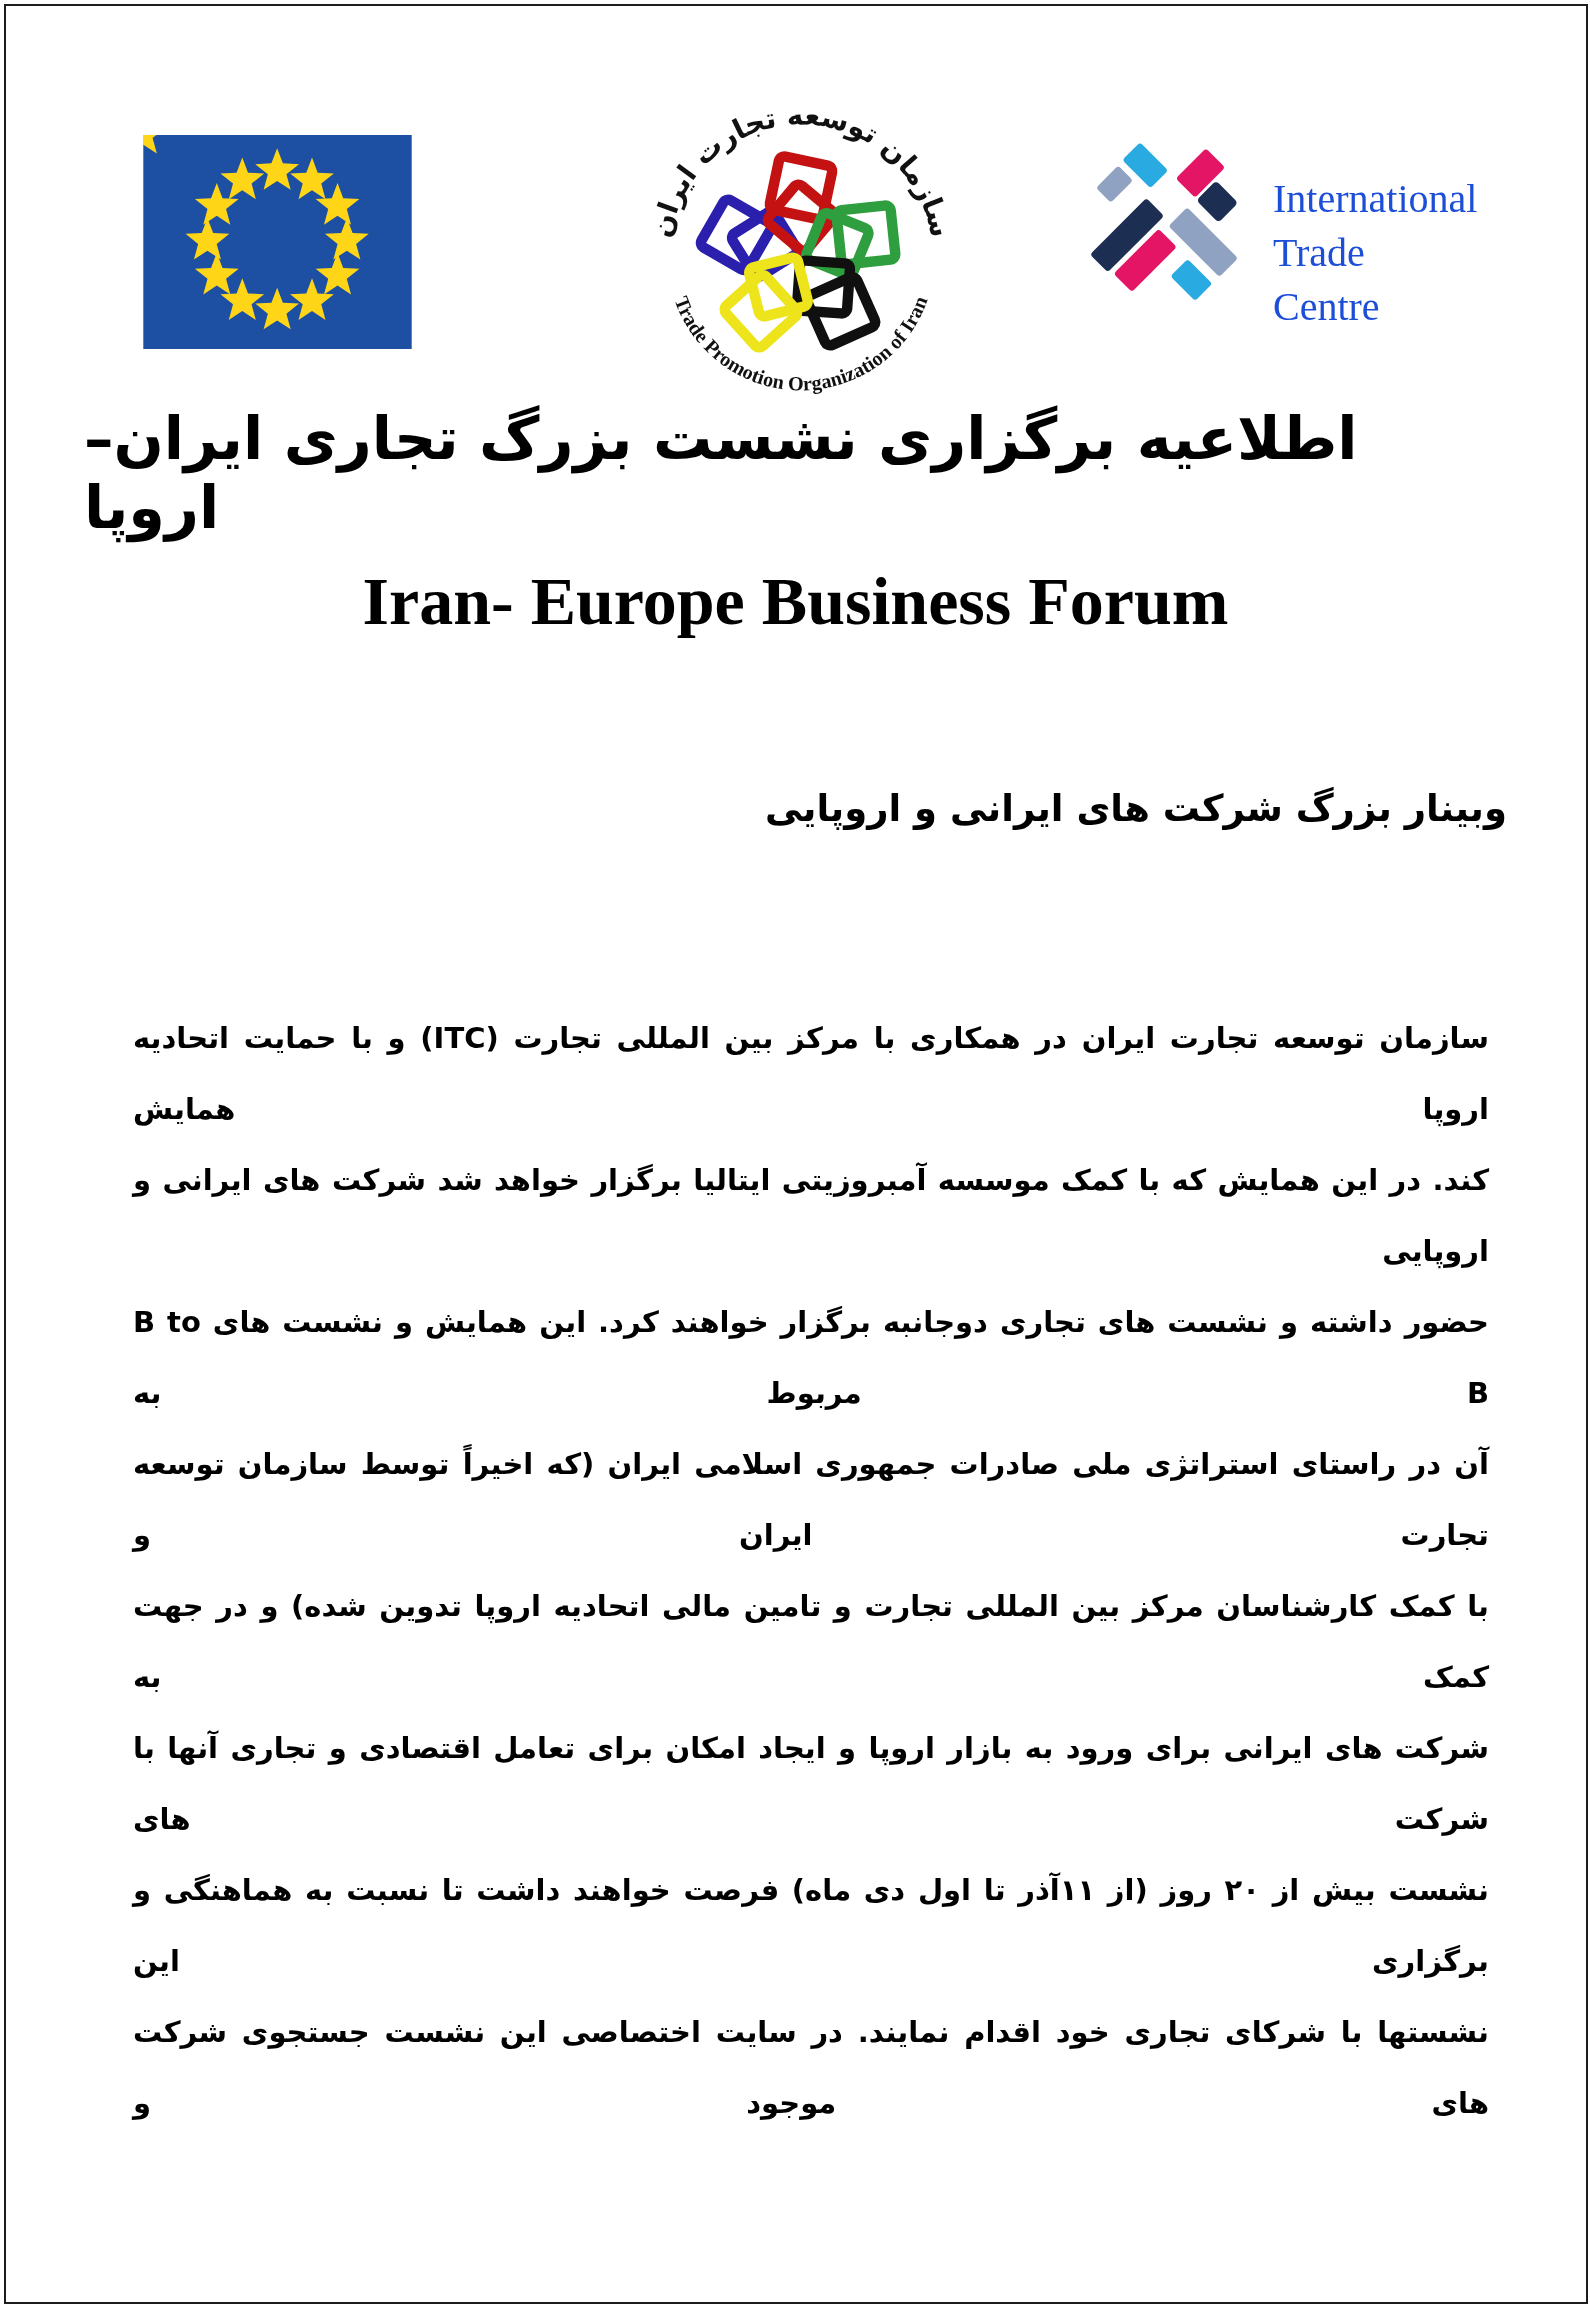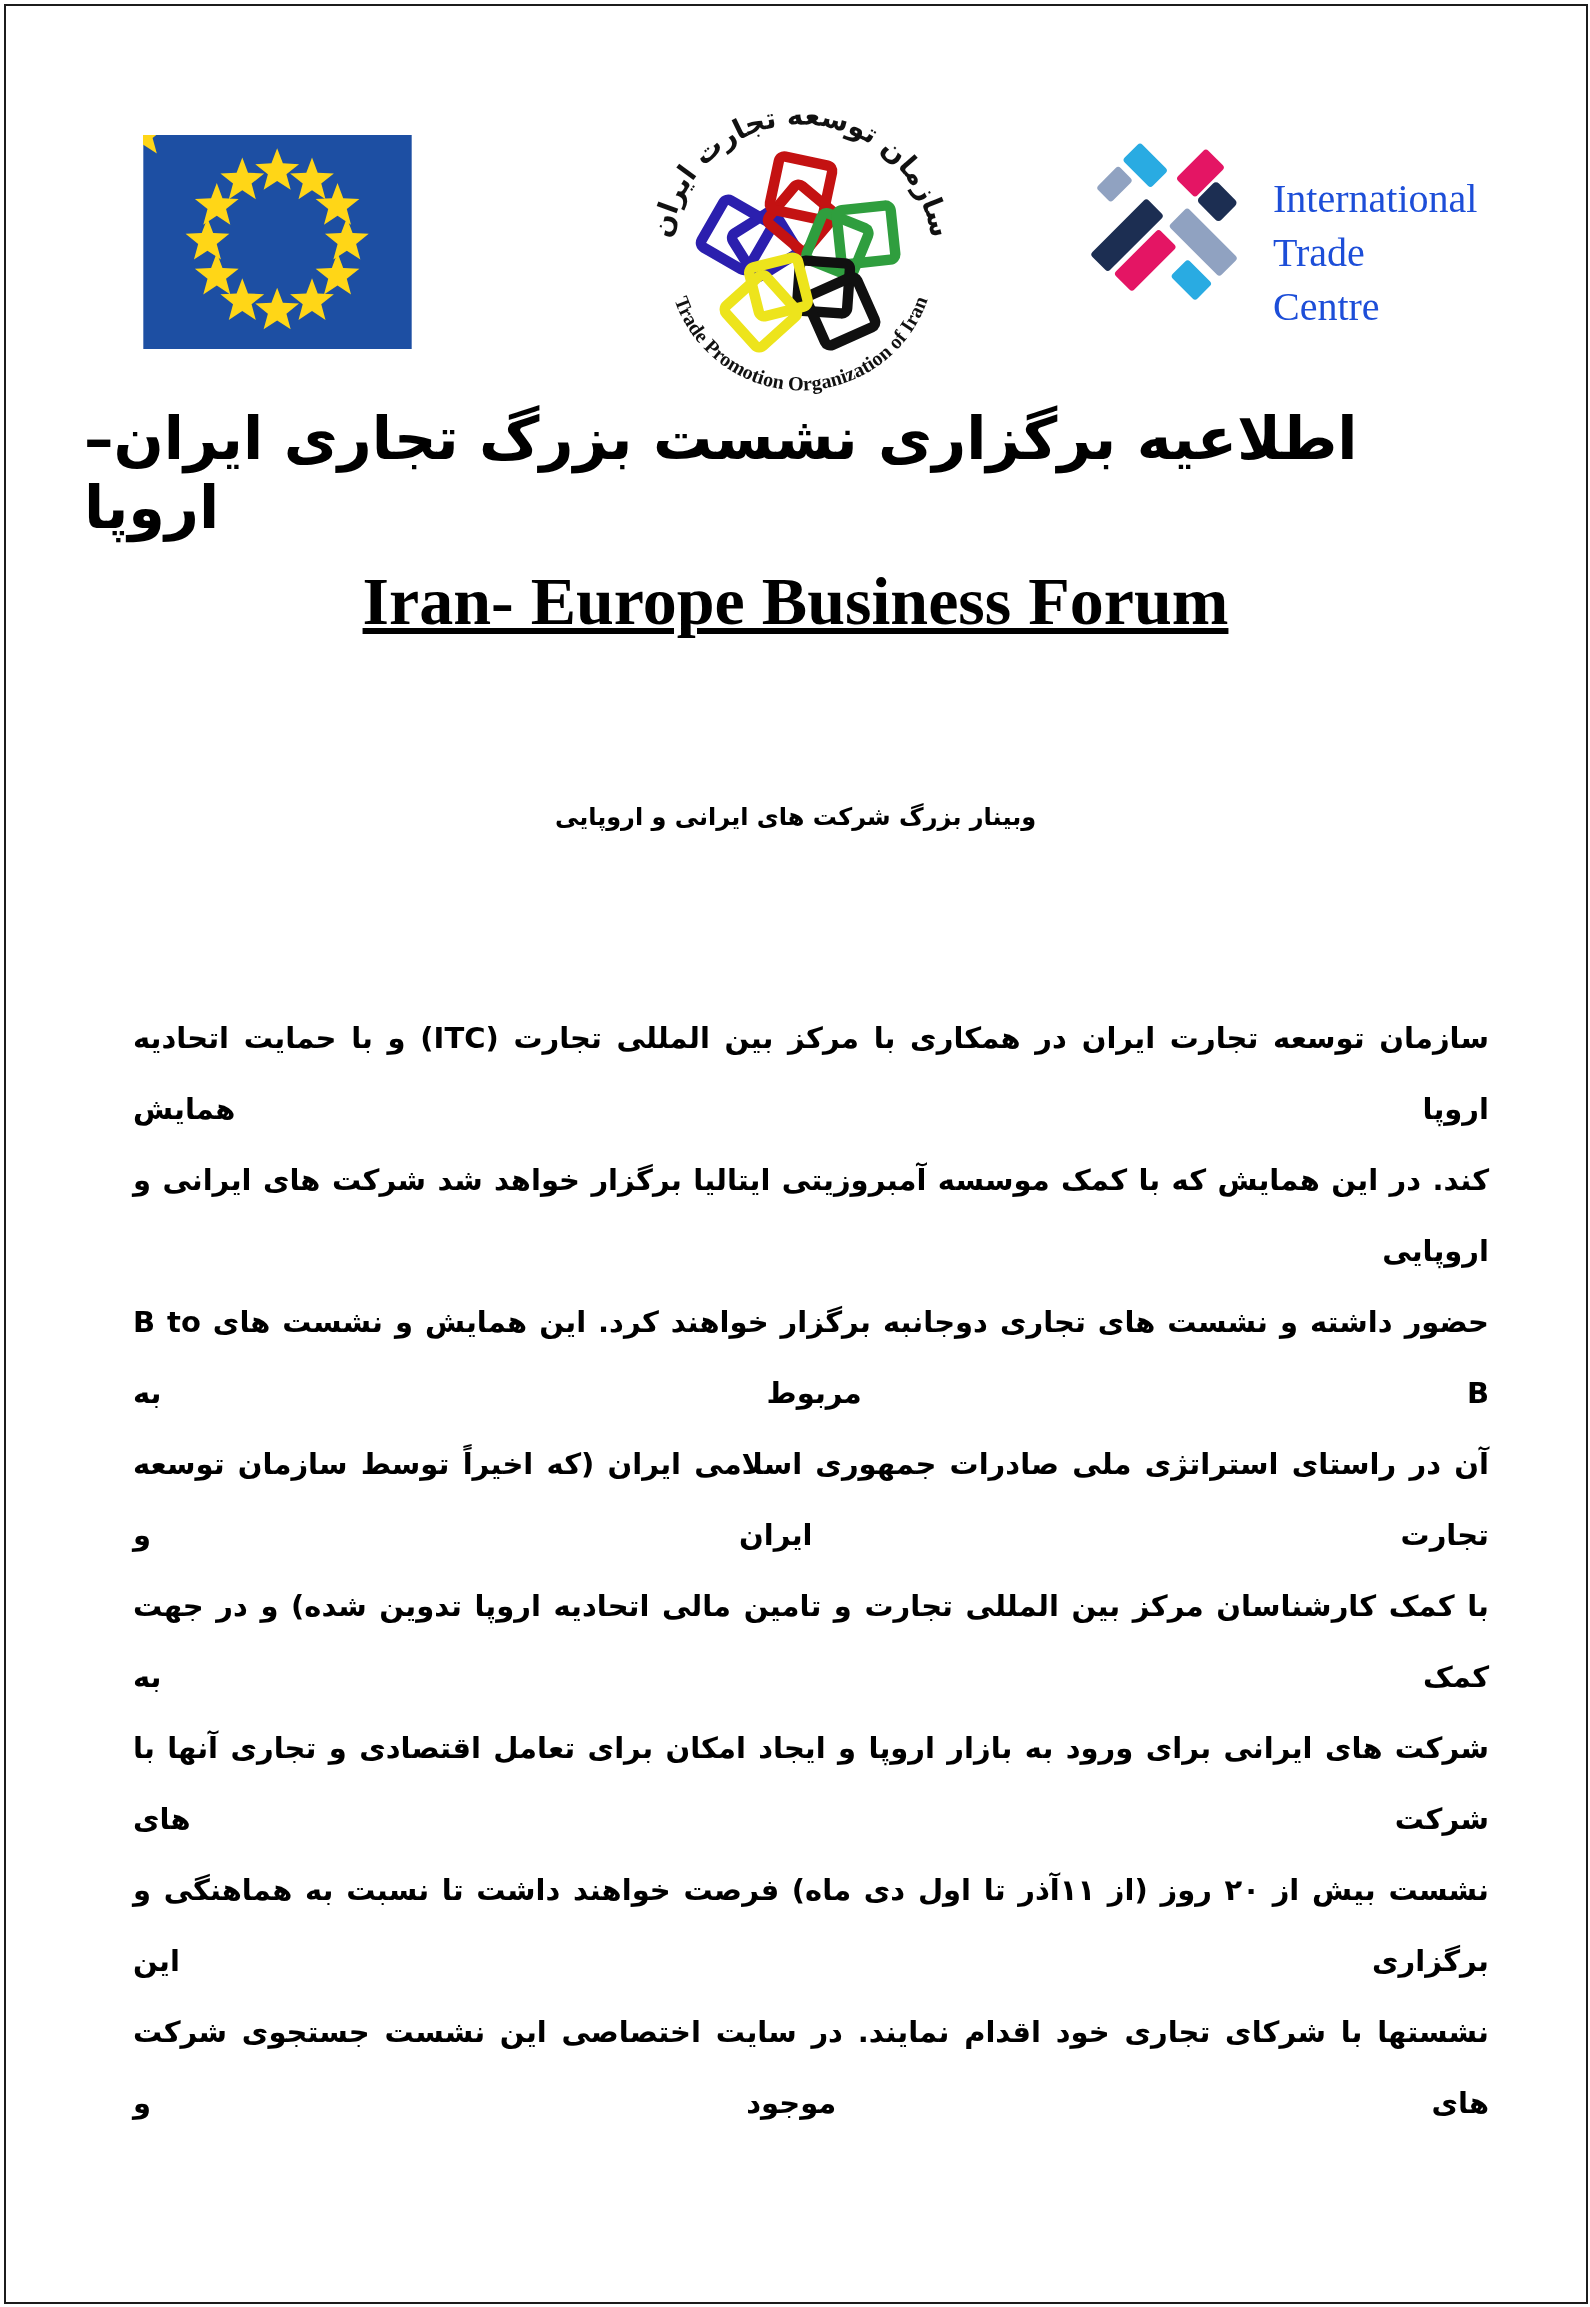--- a/index.html
+++ b/index.html
@@ -21,26 +21,26 @@
 
   
   .title-fa {
     position:absolute; left:84px; right:84px; top:404px;
     direction:rtl; text-align:left;
     font-size:59px; font-weight:bold; color:#000;
   }
   .title-en {
     position:absolute; left:84px; right:84px; top:562px;
     text-align:center; font-family:"Liberation Serif", serif;
-    font-size:68px; font-weight:bold; color:#000;text-decoration:underline;
+    font-size:68px; font-weight:bold; color:#000;
   }
   .subtitle-fa {
     position:absolute; left:84px; right:84px; top:787px;
-    direction:rtl; text-align:center;
-    font-size:24px; font-weight:bold; color:#000;margin-top:16px;
+    direction:rtl; text-align:right;
+    font-size:37px; font-weight:bold; color:#000;
   }
 
   
   .body-text {
     position:absolute; left:133px; top:1003px; width:1356px;
     direction:rtl; font-size:29px; font-weight:bold; color:#000;
   }
   .para { margin:0; }
   .bline {
     min-height:71px; line-height:71px;

